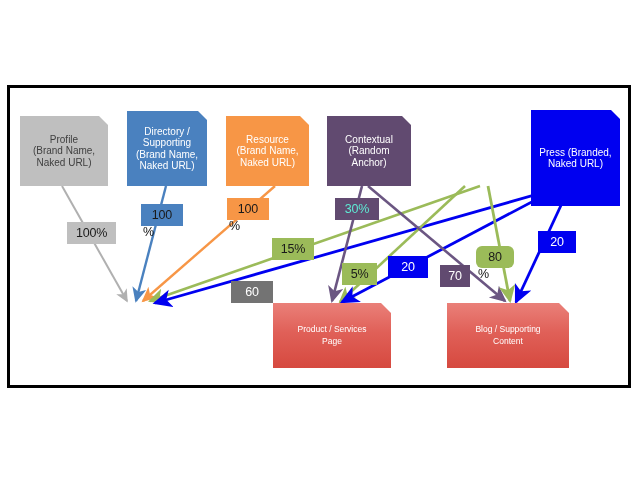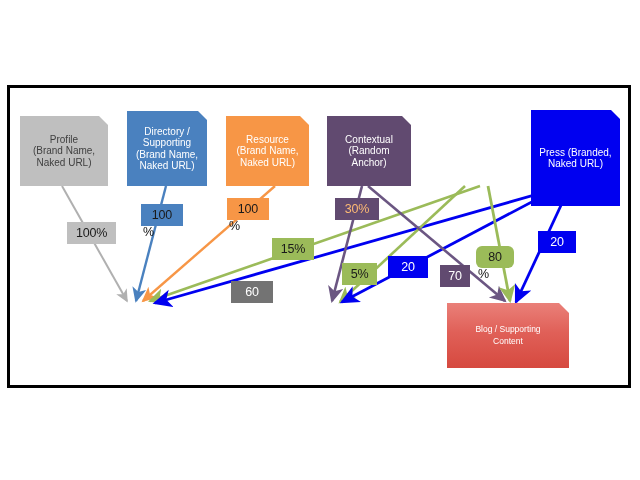--- a/index.html
+++ b/index.html
@@ -191,20 +191,26 @@
 
 
       <div class="node" style="left:521px; top:22px; width:89px; height:96px; background:#0000f0;">
         <div>
           <span class="node-label">Press (Branded,</span>
           <span class="node-label">Naked URL)</span>
         </div>
       </div>
 
 
+      <div class="dest" style="left:263px; top:215px; width:118px; height:65px;">
+        <div>
+          <span class="node-label">Product / Services</span>
+          <span class="node-label">Page</span>
+        </div>
+      </div>
 
       <div class="dest" style="left:437px; top:215px; width:122px; height:65px;">
         <div>
           <span class="node-label">Blog / Supporting</span>
           <span class="node-label">Content</span>
         </div>
       </div>
 
       <div class="wirelabel" style="left:57px; top:134px; width:49px; height:22px; background:#bfbfbf; color:#1a1a1a;">
         <span>100%</span>
@@ -213,21 +219,21 @@
       <div class="wirelabel" style="left:131px; top:116px; width:42px; height:22px; background:#4a81bf; color:#1a1a1a;">
         <span>100</span>
         <span class="suffix">%</span>
       </div>
 
       <div class="wirelabel" style="left:217px; top:110px; width:42px; height:22px; background:#f79646; color:#1a1a1a;">
         <span>100</span>
         <span class="suffix">%</span>
       </div>
 
-      <div class="wirelabel" style="left:325px; top:110px; width:44px; height:22px; background:#614a70; color:#fdba74;">
+      <div class="wirelabel" style="left:325px; top:110px; width:44px; height:22px; background:#614a70; color:#5eead4;">
         <span>30%</span>
       </div>
 
       <div class="wirelabel" style="left:262px; top:150px; width:42px; height:22px; background:#9bbb59; color:#1a1a1a;">
         <span>15%</span>
       </div>
 
       <div class="wirelabel" style="left:221px; top:193px; width:42px; height:22px; background:#737373; color:#ffffff;">
         <span>60</span>
       </div>

